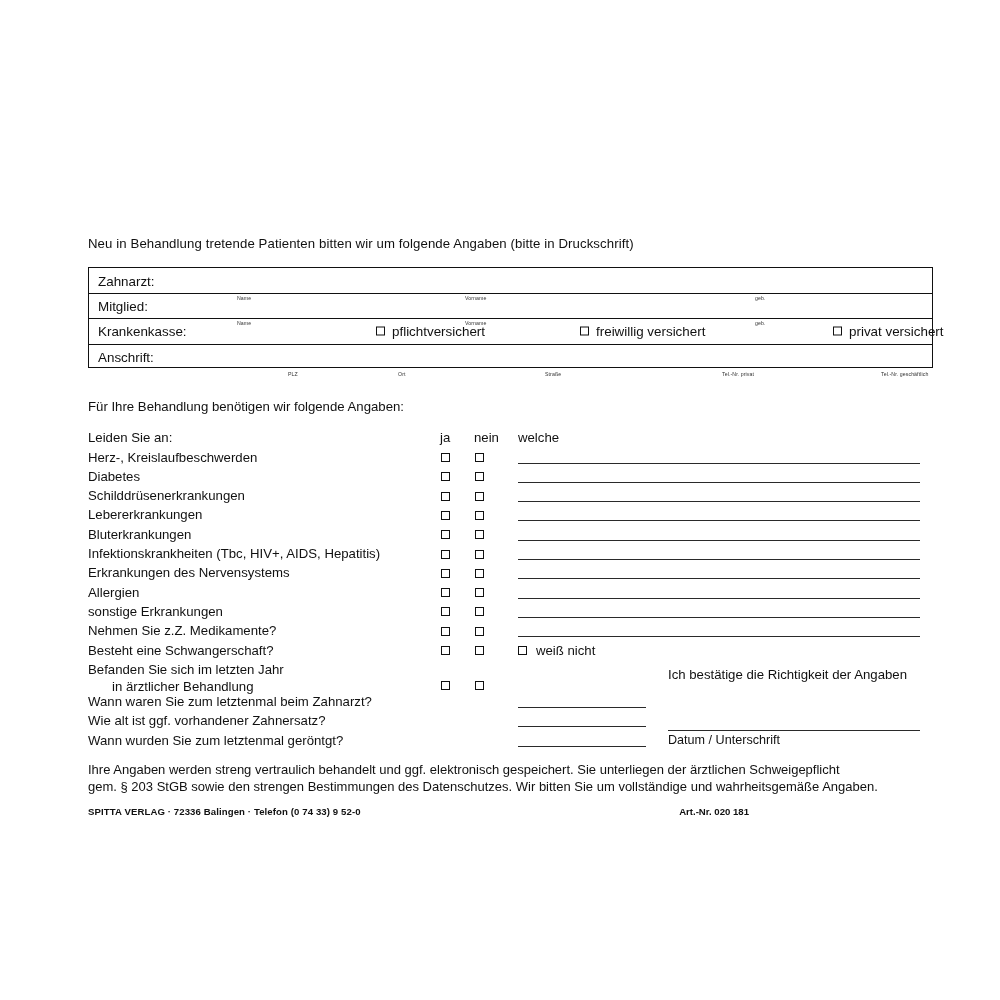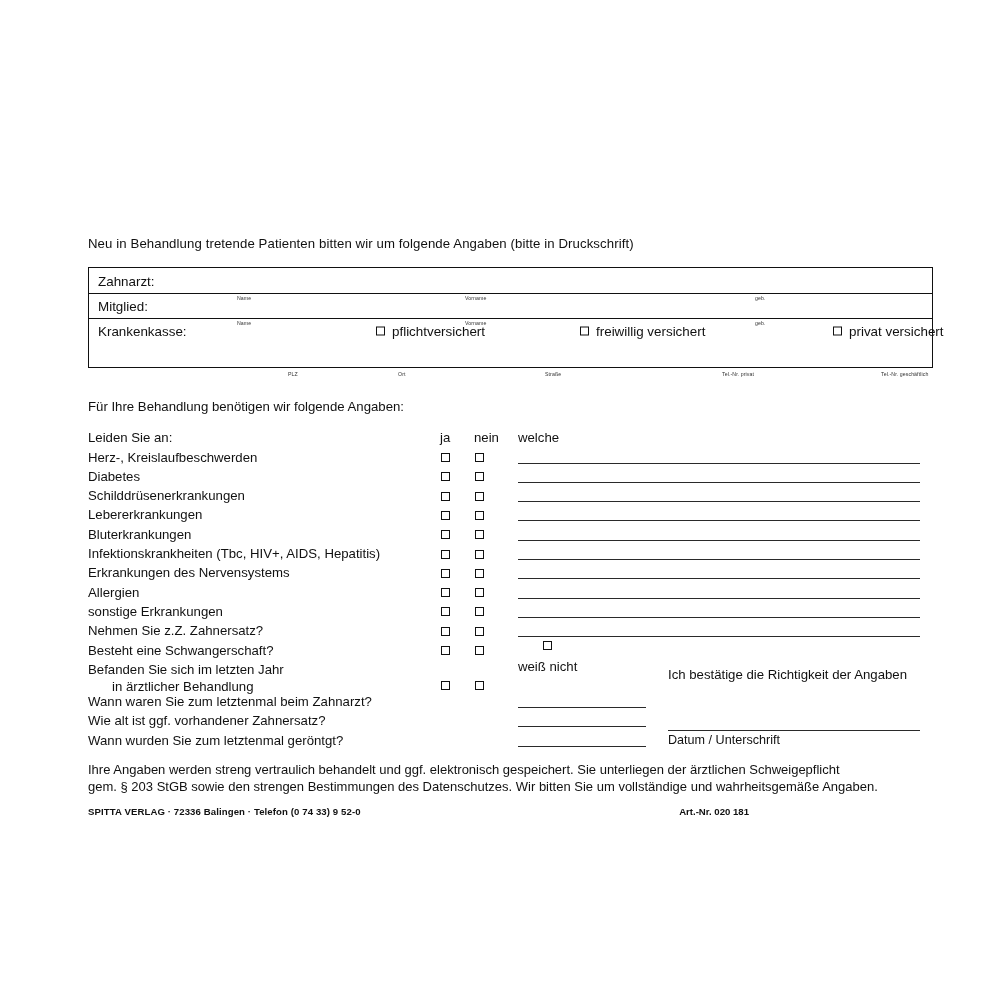--- a/index.html
+++ b/index.html
@@ -148,21 +148,20 @@
   .weiss {
     position: absolute;
     left: 430px;
     top: 0;
     height: 19.3px;
     display: flex;
     align-items: center;
     gap: 9px;
     font-size: 13.2px;
     white-space: nowrap;
-    flex-direction: column;
   }
 
   
   .q-two {
     position: absolute;
     left: 88px;
     width: 845px;
     height: 38px;
   }
   .q-two .l1 { position: absolute; left: 0; top: 0;  font-size: 13.2px; line-height: 17px; white-space: nowrap; }
@@ -262,20 +261,23 @@
       <label class="ins-opt o1">
         <span class="cbox"></span>
         <span>freiwillig versichert</span>
       </label>
       <label class="ins-opt o2">
         <span class="cbox"></span>
         <span>privat versichert</span>
       </label>
     </div>
 
+    <div class="id-row r3">
+      <span class="id-label">Anschrift:</span>
+    </div>
   </div>
 
   <span class="cap" style="left:288px; top:355px;">PLZ</span>
   <span class="cap" style="left:398px; top:355px;">Ort</span>
   <span class="cap" style="left:545px; top:355px;">Straße</span>
   <span class="cap" style="left:722px; top:355px;">Tel.-Nr. privat</span>
   <span class="cap" style="left:881px; top:355px;">Tel.-Nr. geschäftlich</span>
 
   <div class="sub-intro">Für Ihre Behandlung benötigen wir folgende Angaben:</div>
 
@@ -343,21 +345,21 @@
   </div>
 
   <div class="q-row" style="top:585.9px;">
     <span class="q-label">sonstige Erkrankungen</span>
     <span class="q-cb ja"></span>
     <span class="q-cb nein"></span>
     <span class="q-line"></span>
   </div>
 
   <div class="q-row" style="top:605.2px;">
-    <span class="q-label">Nehmen Sie z.Z. Zahnersatz?</span>
+    <span class="q-label">Nehmen Sie z.Z. Medikamente?</span>
     <span class="q-cb ja"></span>
     <span class="q-cb nein"></span>
     <span class="q-line"></span>
   </div>
 
   <div class="q-row" style="top:624.5px;">
     <span class="q-label">Besteht eine Schwangerschaft?</span>
     <span class="q-cb ja"></span>
     <span class="q-cb nein"></span>
     <label class="weiss">

